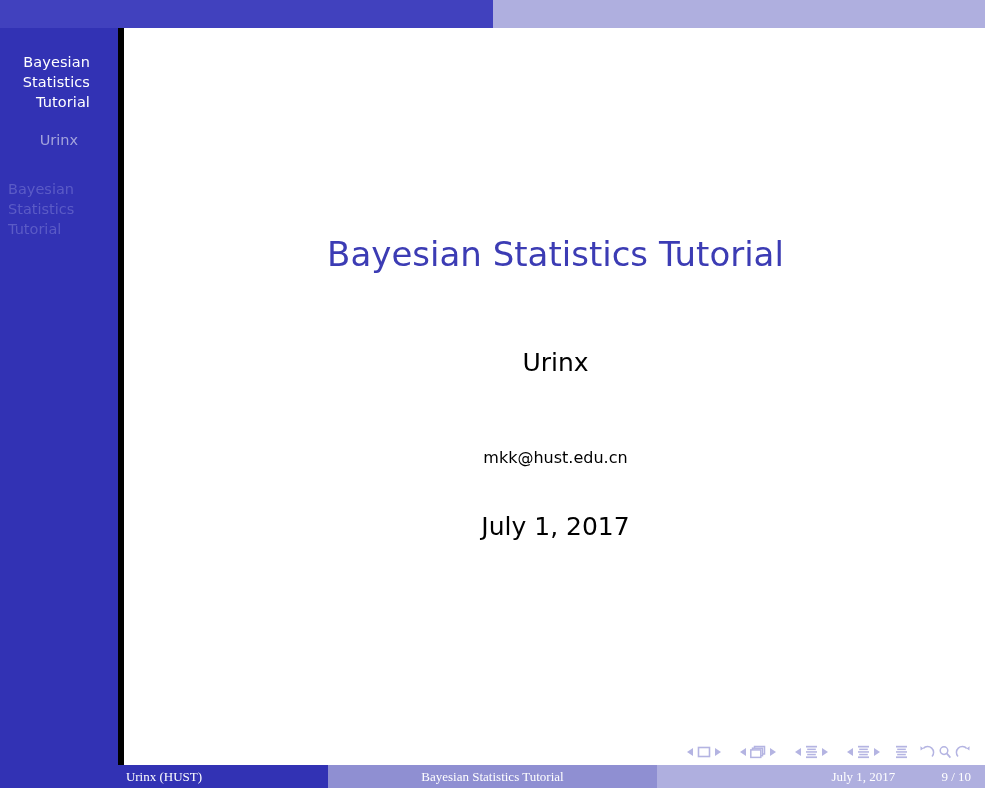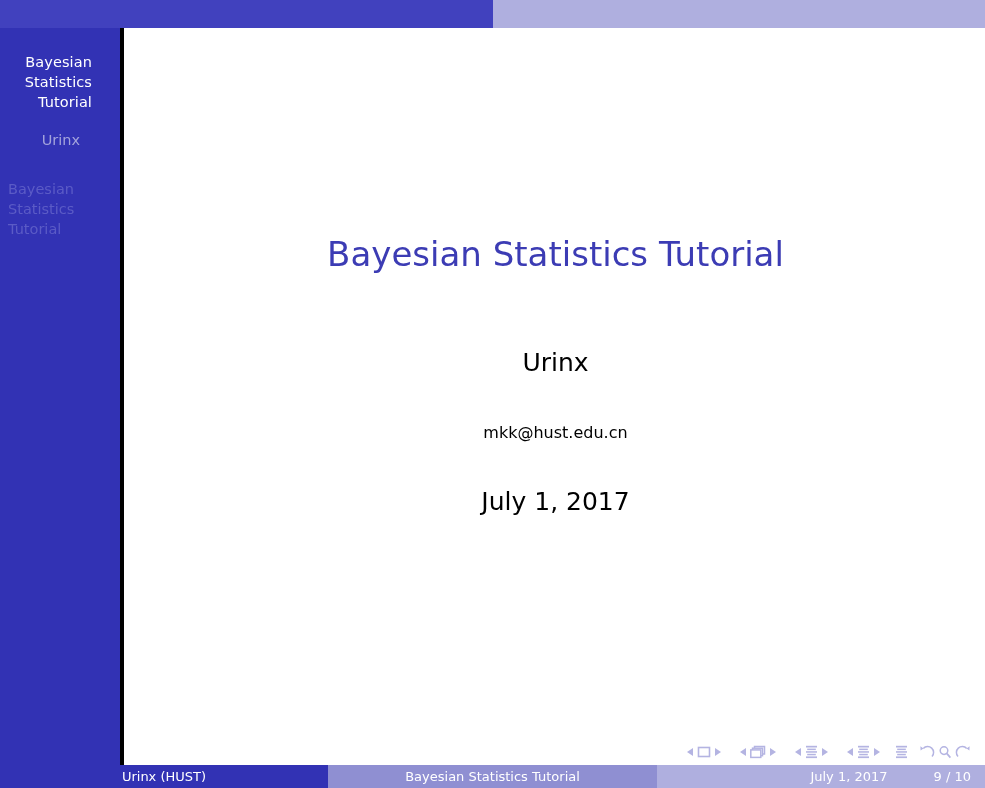--- a/index.html
+++ b/index.html
@@ -31,21 +31,21 @@
     background: #afafdf;
   }
 
   
   #sidebar {
     position: absolute;
     left: 0; top: 28px;
     width: 124px;
     height: 737px;
     background: #3232b4;
-    border-right: 4px solid #000000;
+    border-right: 6px solid #000000;
     box-sizing: border-box;
   }
   #sidebar-title {
     margin-top: 24px;
     padding-right: 28px;
     text-align: right;
     color: #ffffff;
     font-size: 14.5px;
     line-height: 20px;
     letter-spacing: 0.1px;
@@ -89,21 +89,21 @@
     line-height: 42px;
     font-weight: normal;
   }
   #doc-author {
     margin-top: 72px;
     color: #000000;
     font-size: 25px;
     line-height: 32px;
   }
   #doc-email {
-    margin-top: 43px;
+    margin-top: 68px;
     color: #000000;
     font-size: 16px;
     line-height: 22px;
   }
   #doc-date {
     margin-top: 42px;
     color: #000000;
     font-size: 25px;
     line-height: 32px;
   }
@@ -145,20 +145,21 @@
     display: flex;
     font-size: 13px;
   }
   .foot-seg {
     height: 23px;
     display: flex;
     align-items: center;
     justify-content: center;
     color: #ffffff;
     white-space: nowrap;
+    font-family: Liberation Serif, serif;
   }
   #foot-author {
     width: 328px;
     background: #3232b4;
   }
   #foot-title {
     width: 329px;
     background: #8f8fd2;
   }
   #foot-date {

